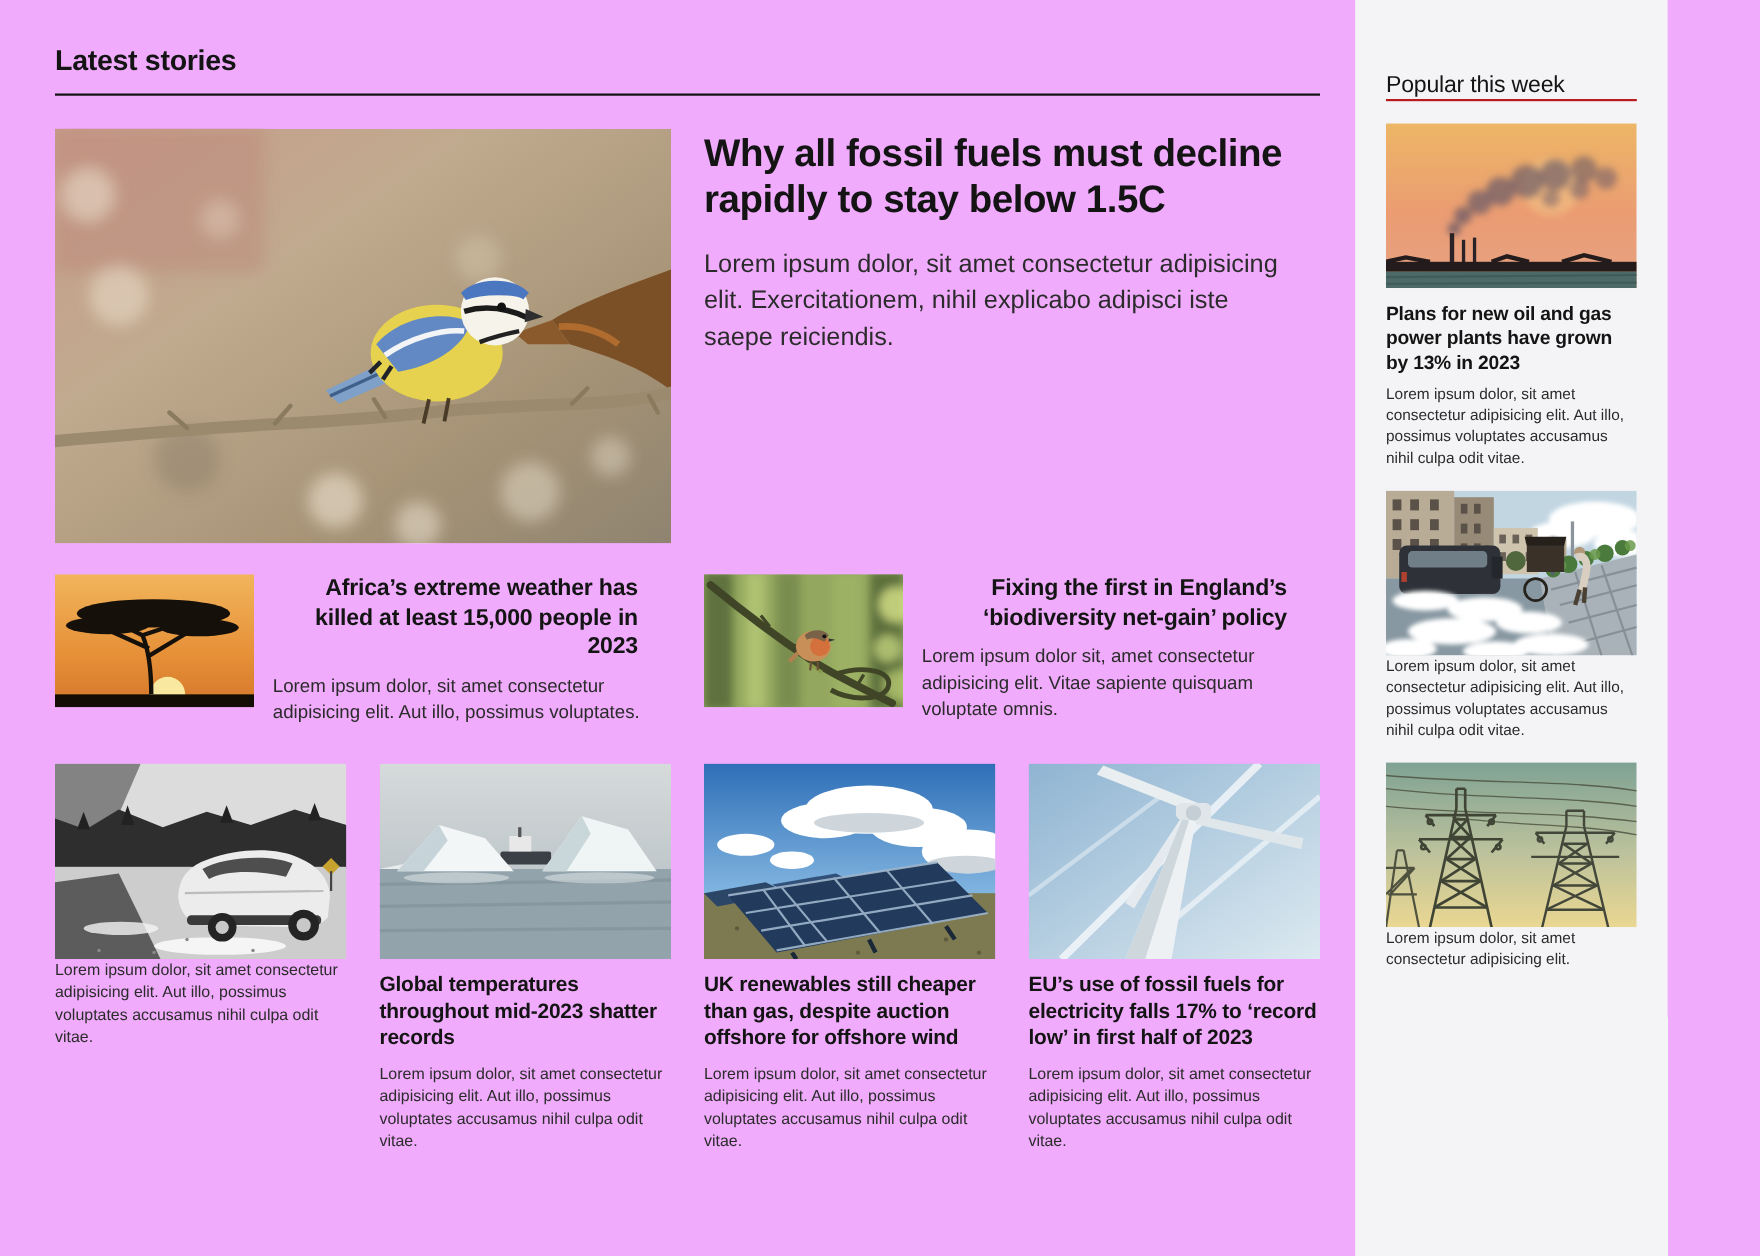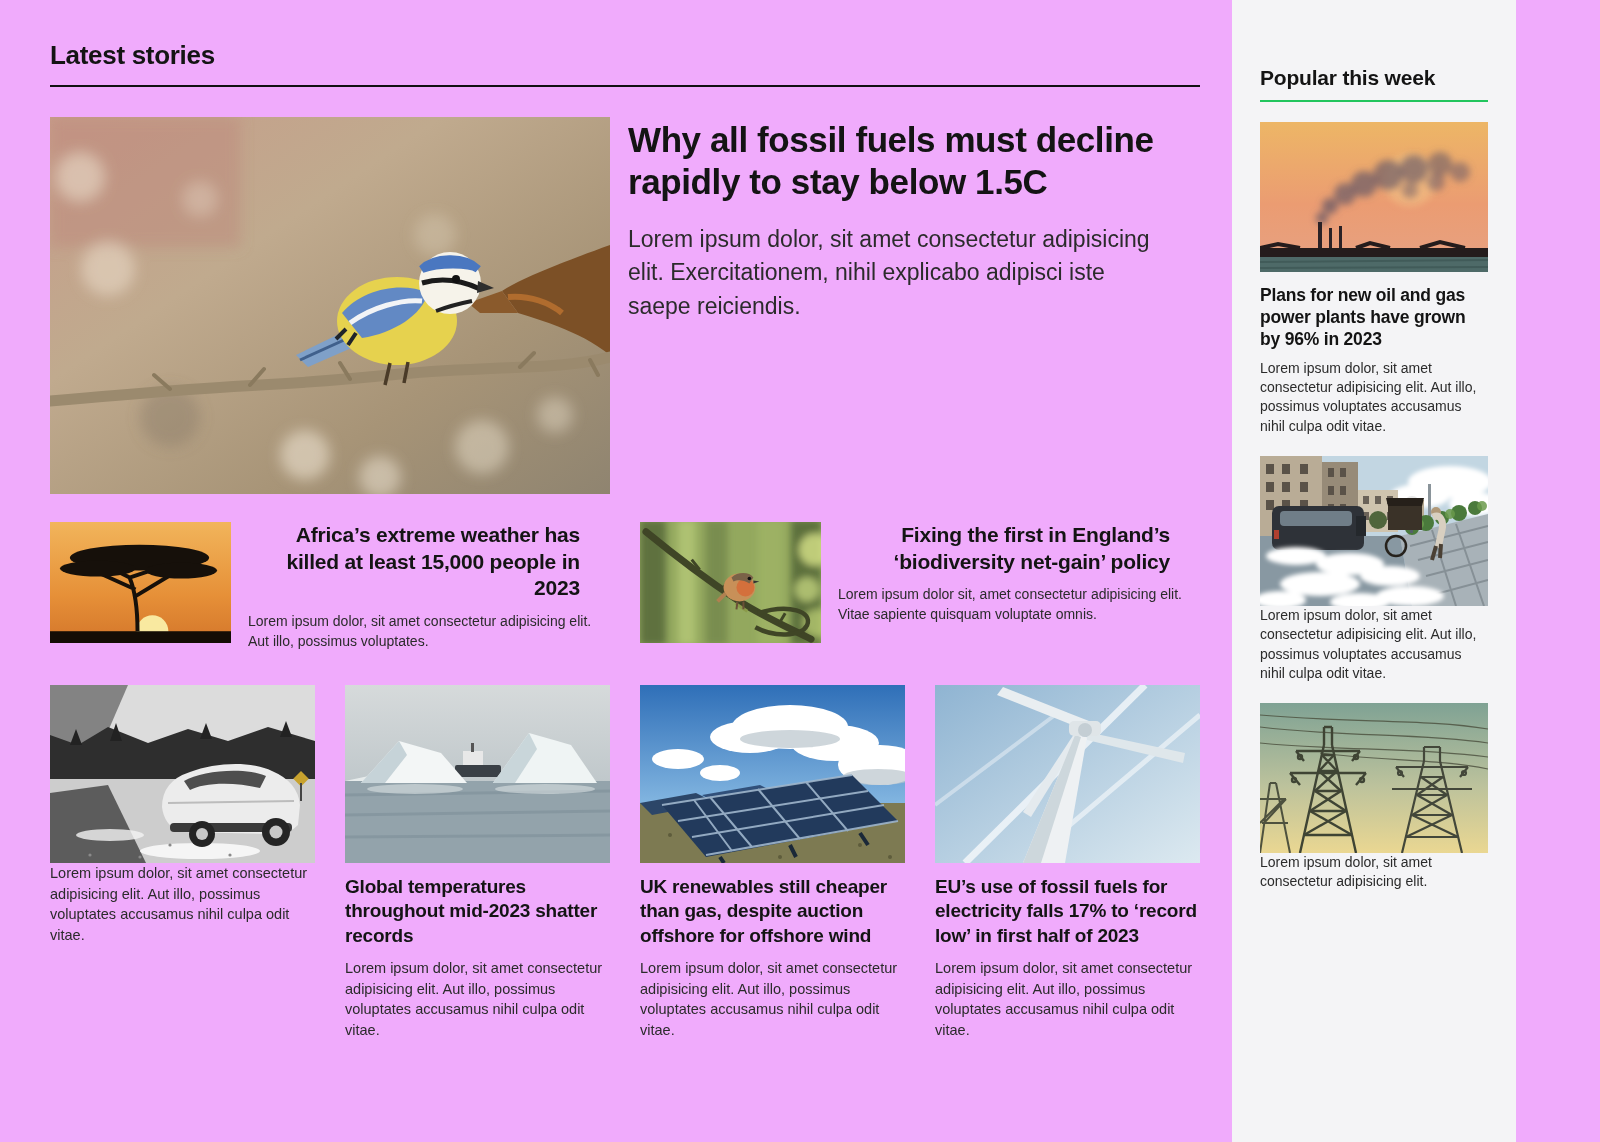--- a/index.html
+++ b/index.html
@@ -1,40 +1,40 @@
 <!DOCTYPE html>
 <html><head>
 <meta charset="utf-8">
 <style>
   html,body{margin:0;padding:0;background:#ffffff;}
   body{font-family:"Liberation Sans","DejaVu Sans",sans-serif;color:#141414;}
   .page{display:flex;width:1600px;min-height:1142px;background:#f0abfc;box-sizing:border-box;}
   .main{width:1150px;margin-left:50px;margin-right:32px;padding-top:40px;box-sizing:border-box;}
   .section-heading{font-size:26px;font-weight:800;letter-spacing:-0.3px;margin:0;padding-bottom:14px;border-bottom:2px solid #111;}
   
-  .featured{display:flex;gap:18px;margin-top:30px;}
+  .featured{display:flex;gap:30px;margin-top:30px;}
   .featured-media{width:560px;height:377px;flex-shrink:0;overflow:hidden;cursor:pointer;}
   .featured-media svg,.thumb svg,.card-media svg,.pop-media svg{display:block;width:100%;height:100%;}
   .featured-body{flex:1;min-width:0;}
   .featured-title{font-size:35px;line-height:1.2;font-weight:800;letter-spacing:-0.4px;margin:2px 0 20px;max-width:530px;cursor:pointer;}
   .featured-excerpt{font-size:23px;line-height:1.45;color:#2b2b2b;margin:0;max-width:545px;}
   
   .row-secondary{display:flex;gap:30px;margin-top:28px;}
   .story-half{flex:1;display:flex;gap:17px;min-width:0;}
   .thumb{width:181px;height:121px;flex-shrink:0;overflow:hidden;cursor:pointer;}
   .half-title{font-size:21px;line-height:1.27;font-weight:800;letter-spacing:-0.2px;margin:0 0 10px;max-width:332px;cursor:pointer;text-align:right;}
-  .half-excerpt{font-size:14px;line-height:1.4;color:#2b2b2b;margin:0;max-width:350px;}
+  .half-excerpt{font-size:17px;line-height:1.4;color:#2b2b2b;margin:0;max-width:350px;}
   
   .row-grid{display:grid;grid-template-columns:repeat(4,1fr);gap:30px;margin-top:34px;}
   .card-media{height:178px;overflow:hidden;cursor:pointer;}
   .card-title{font-size:19px;line-height:1.28;font-weight:800;letter-spacing:-0.2px;margin:12px 0 10px;cursor:pointer;}
   .card-excerpt{font-size:14.5px;line-height:1.42;color:#2b2b2b;margin:0;}
   
   .sidebar{width:284px;background:#f4f4f6;padding:66px 28px 24px;box-sizing:border-box;flex-shrink:0;}
-  .sidebar-heading{font-size:21px;font-weight:700;letter-spacing:-0.2px;margin:0;padding-bottom:10px;border-bottom:2px solid #22c55e;}
+  .sidebar-heading{font-size:21px;font-weight:400;letter-spacing:-0.2px;margin:0;border-bottom:2px solid #b91c1c;}
   .pop-item{margin-top:20px;}
   .pop-media{width:228px;height:150px;overflow:hidden;cursor:pointer;}
   .pop-title{font-size:17.5px;line-height:1.27;font-weight:800;letter-spacing:-0.2px;margin:12px 0 8px;cursor:pointer;}
   .pop-excerpt{font-size:14px;line-height:1.38;color:#2b2b2b;margin:0;}
 </style>
 </head>
 <body>
 
 <div class="page">
 
@@ -333,21 +333,21 @@
           </g>
           <rect x="58" y="100" width="4" height="28" fill="#2a2226"></rect>
           <rect x="69" y="106" width="3" height="22" fill="#2a2226"></rect>
           <rect x="79" y="104" width="3" height="24" fill="#2a2226"></rect>
           <rect y="126" width="228" height="9" fill="#241c1c"></rect>
           <path d="M0 126 L18 122 L40 126 M96 126 L110 121 L130 126 M160 126 L180 120 L205 126" stroke="#241c1c" stroke-width="4" fill="none"></path>
           <rect y="135" width="228" height="15" fill="#4e6a68"></rect>
           <path d="M0 140 L228 138 M0 146 L228 145" stroke="#3e5856" stroke-width="2" opacity=".8"></path>
         </svg>
       </div>
-      <h3 class="pop-title">Plans for new oil and gas power plants have grown by 96% in 2023</h3>
+      <h3 class="pop-title">Plans for new oil and gas power plants have grown by 13% in 2023</h3>
       <p class="pop-excerpt">Lorem ipsum dolor, sit amet consectetur adipisicing elit. Aut illo, possimus voluptates accusamus nihil culpa odit vitae.</p>
     </article>
 
     <article class="pop-item">
       <div class="pop-media">
         <svg viewBox="0 0 228 150" preserveAspectRatio="xMidYMid slice">
           <defs>
               <filter id="f9" x="-40%" y="-40%" width="180%" height="180%">
                 <feGaussianBlur stdDeviation="2"></feGaussianBlur>
               </filter>

